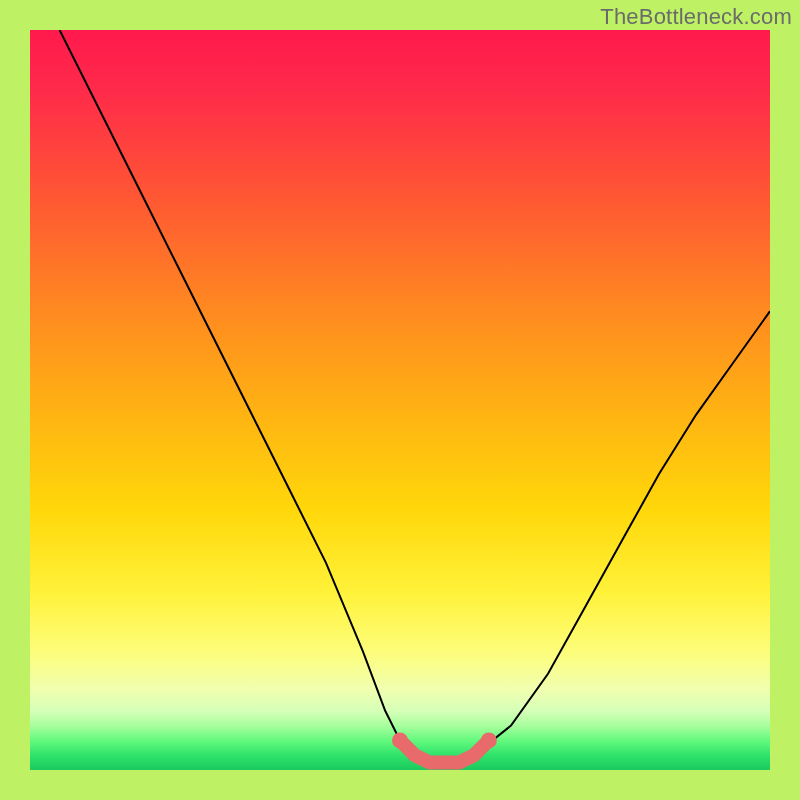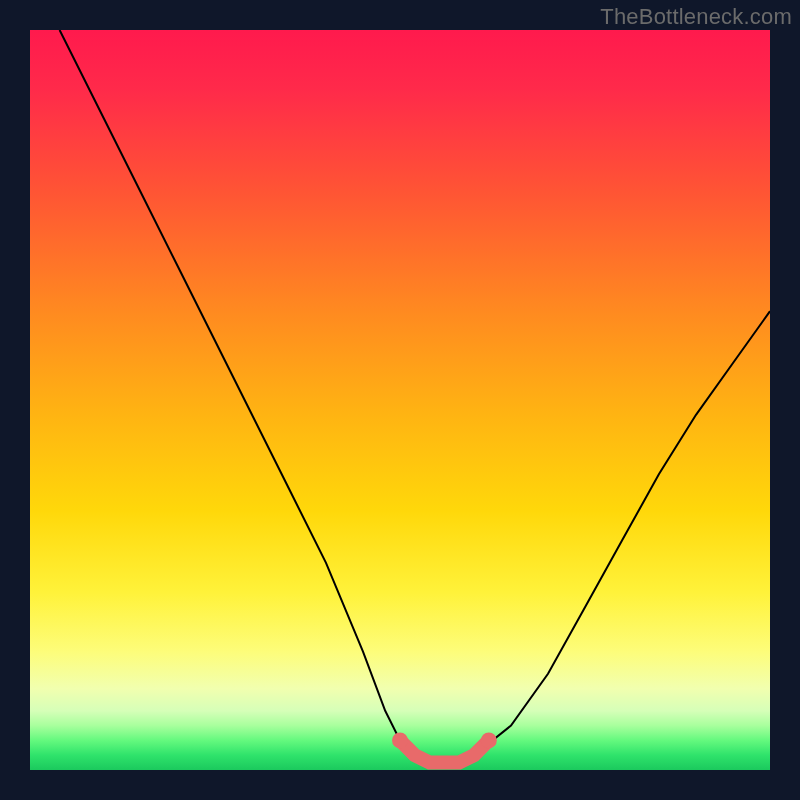--- a/index.html
+++ b/index.html
@@ -9,21 +9,21 @@
     height: 800px;
     background: #000;
     overflow: hidden;
   }
   .frame {
     position: absolute;
     left: 0;
     top: 0;
     width: 800px;
     height: 800px;
-    background: #0f172a;
+    background: #bef264;
   }
   .plot {
     position: absolute;
     left: 30px;
     top: 30px;
     width: 740px;
     height: 740px;
     overflow: hidden;
   }
   .gradient {

